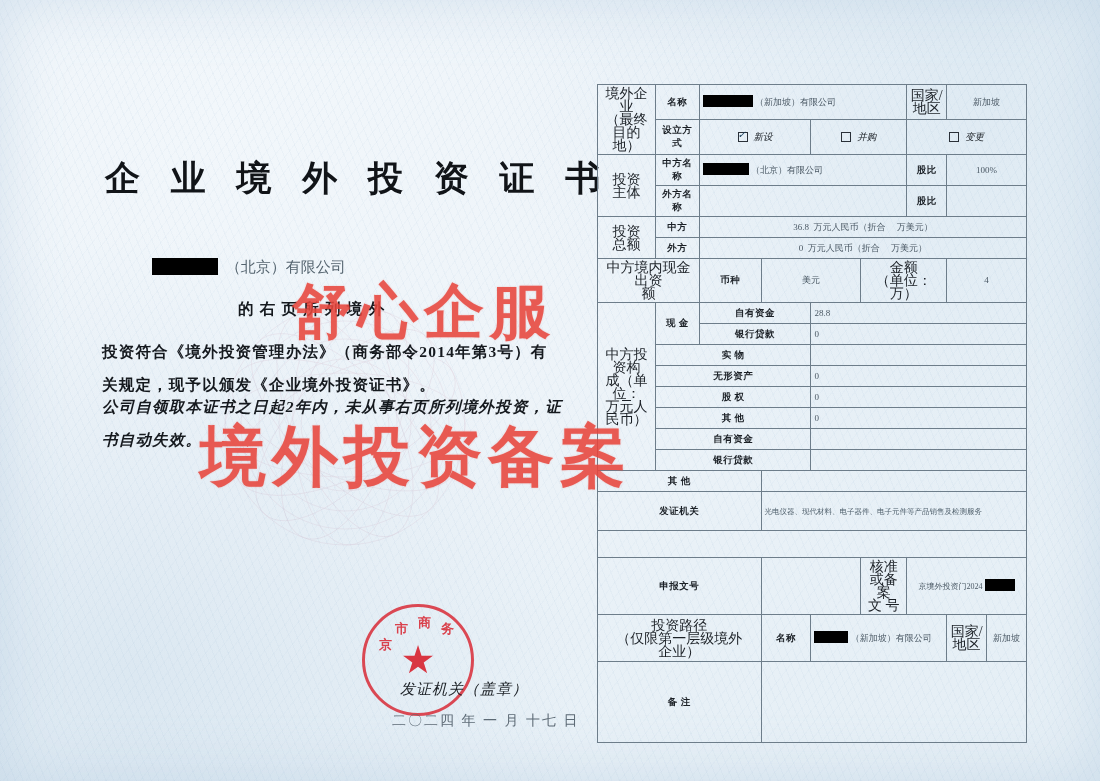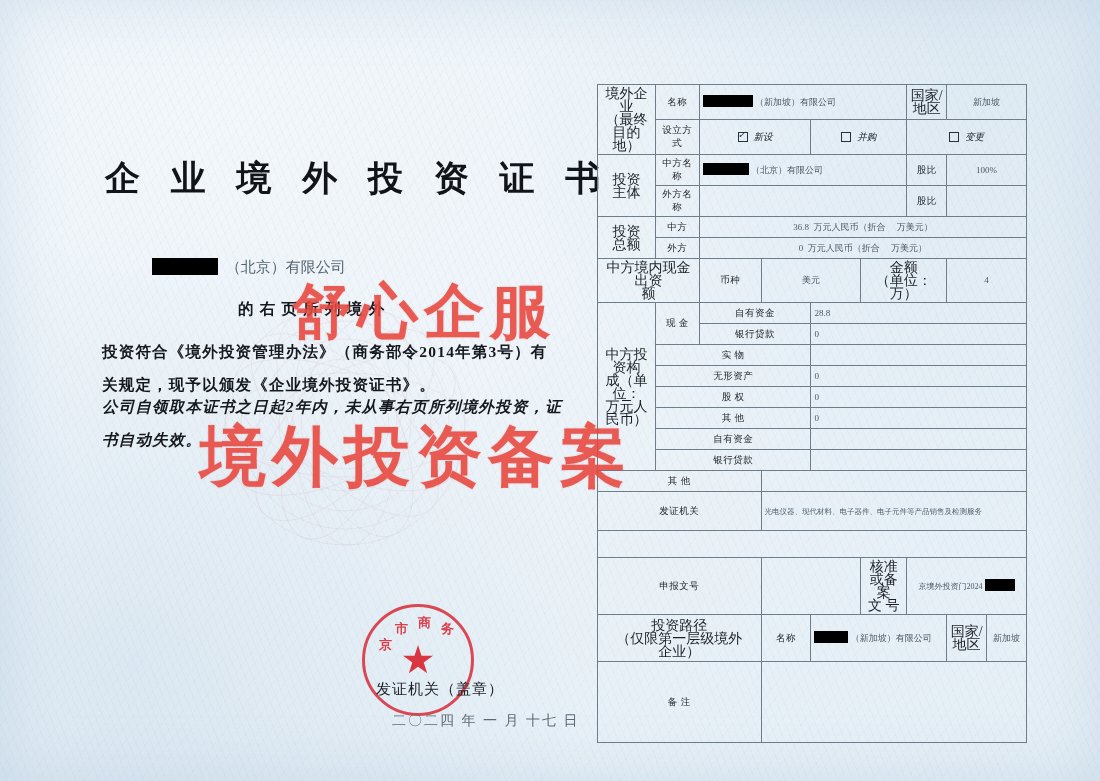--- a/index.html
+++ b/index.html
@@ -126,25 +126,26 @@
     font-size: 13px;
     font-weight: bold;
   }
   #seal .arc-text span {
     position: absolute;
     left: 50%; top: 50%;
     transform-origin: 0 0;
   }
   #issuer-line {
     position: absolute;
-    left: 376px; top: 680px;
+    left: 400px; top: 680px;
     font-size: 15px;
     color: #1a1f24;
     letter-spacing: 1px;
     white-space: nowrap;
+    font-style: italic;
   }
   #date-line {
     position: absolute;
     left: 392px; top: 712px;
     font-size: 14px;
     color: #5d6a75;
     letter-spacing: 2px;
     white-space: nowrap;
   }
   
@@ -157,21 +158,21 @@
     color: #1b2026;
     font-family: "Liberation Serif", "DejaVu Serif", serif;
   }
   #form-table td {
     border: 1px solid #6d7d8a;
     padding: 2px 3px;
     vertical-align: middle;
     height: 16px;
     line-height: 13px;
   }
-  .lbl { text-align: center; font-weight: 400; letter-spacing: 0.5px; }
+  .lbl { text-align: center; font-weight: 700; letter-spacing: 0.5px; }
   .lbl-sm { text-align: center; font-size: 14px; line-height: 11px; letter-spacing: 0; }
   .val { font-size: 9px; color: #4a5864; padding-left: 6px; }
   .val-c { font-size: 9px; color: #4a5864; text-align: center; }
   .blk {
     display: inline-block;
     background: #000;
     height: 12px;
     vertical-align: -2px;
   }
   .chk {

